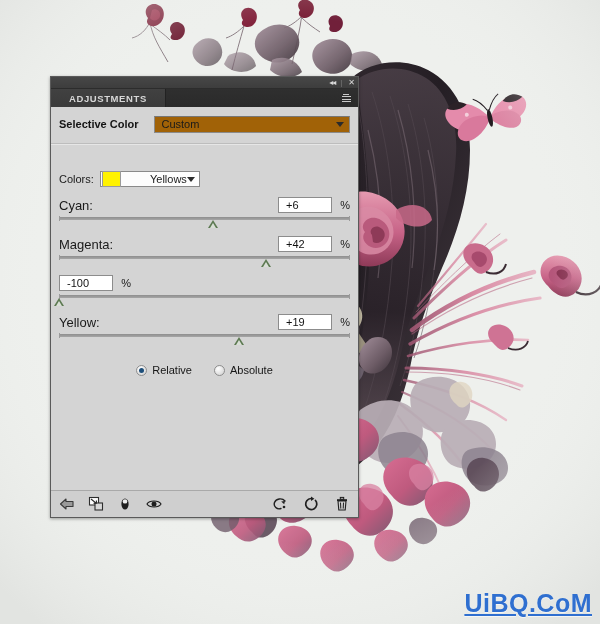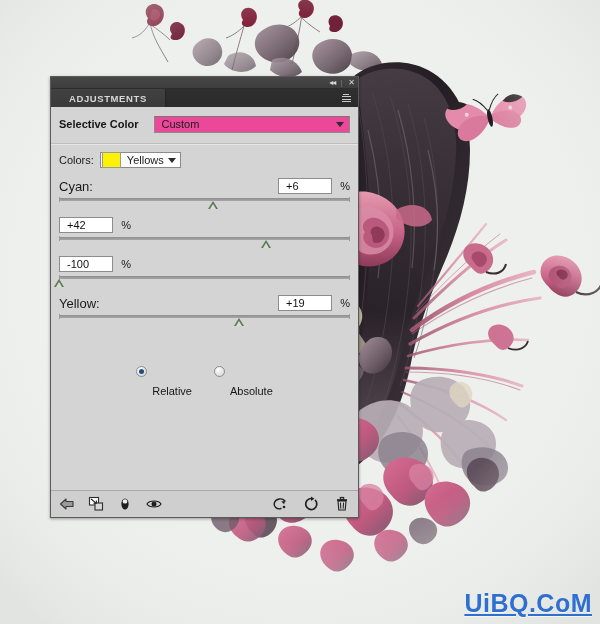--- a/index.html
+++ b/index.html
@@ -68,40 +68,40 @@
 
   
   .head-row{
     display:flex;align-items:center;height:26px;padding:4px 8px 0 8px;
   }
   .head-title{
     font-size:11px;font-weight:bold;color:#141414;white-space:nowrap;
     margin-right:16px;
   }
   .preset-select{
-    flex:1;height:17px;background:#ec4899;
+    flex:1;height:17px;background:#a16207;
     border:1px solid #8a8a8a;border-top-color:#777;
     display:flex;align-items:center;justify-content:space-between;
     padding:0 5px 0 6px;box-sizing:border-box;cursor:pointer;
     font-size:11px;color:#1a1a1a;
   }
   .caret{
     width:0;height:0;border-left:4px solid transparent;
     border-right:4px solid transparent;border-top:5px solid #2b2b2b;
   }
   .head-divider{
     height:1px;background:#bdbdbd;border-bottom:1px solid #e6e6e6;
     margin:6px 0 0 0;
   }
 
   
-  .colors-row{display:flex;align-items:center;padding:7px 8px 0 8px;}
+  .colors-row{display:flex;align-items:center;padding:26px 8px 0 8px;text-align:right;}
   .colors-label{font-size:11px;color:#1a1a1a;margin-right:6px;}
   .colors-select{
-    width:81px;height:16px;background:#fdfdfd;
+    width:100px;height:16px;background:#fdfdfd;
     border:1px solid #8a8a8a;display:flex;align-items:center;
     justify-content:space-between;padding:0 4px 0 0;box-sizing:border-box;
     cursor:pointer;font-size:11px;
   }
   .swatch{
     width:17px;height:14px;margin:0 6px 0 1px;border:1px solid #9a9a9a;
     flex:0 0 auto;
   }
   .colors-name{flex:1;color:#1a1a1a;}
 
@@ -146,21 +146,21 @@
   .radio{
     width:11px;height:11px;border-radius:50%;
     background:radial-gradient(circle at 35% 30%, #ffffff, #dcdcdc 70%);
     border:1px solid #8d8d8d;margin-right:5px;position:relative;
     box-sizing:border-box;flex:0 0 auto;
   }
   .radio.on:after{
     content:"";position:absolute;left:2px;top:2px;width:5px;height:5px;
     border-radius:50%;background:#1d4e7a;
   }
-  .radio-label{color:#161616;margin-top:40px;}
+  .radio-label{color:#161616;}
 
   
   .panel-foot{
     position:absolute;left:0;right:0;bottom:0;height:27px;
     background:#cfcfcf;border-top:1px solid #a9a9a9;
     display:flex;align-items:center;padding:0 8px;box-sizing:border-box;
   }
   .foot-left{display:flex;align-items:center;gap:13px;}
   .foot-right{margin-left:auto;display:flex;align-items:center;gap:15px;}
   .ficon{width:16px;height:16px;cursor:pointer;display:block;}
@@ -452,20 +452,21 @@
           <div class="track-wrap">
             <div class="track"></div>
             <div class="track-end" style="left:0"></div>
             <div class="track-end" style="right:0"></div>
             <div class="thumb" style="left: 53%;"></div>
           </div>
         </div>
 
         <div class="slider-block">
           <div class="slider-top">
+            <span class="slider-name">Magenta:</span>
             <span class="slider-field">+42</span>
             <span class="slider-pct">%</span>
           </div>
           <div class="track-wrap">
             <div class="track"></div>
             <div class="track-end" style="left:0"></div>
             <div class="track-end" style="right:0"></div>
             <div class="thumb" style="left: 71%;"></div>
           </div>
         </div>

